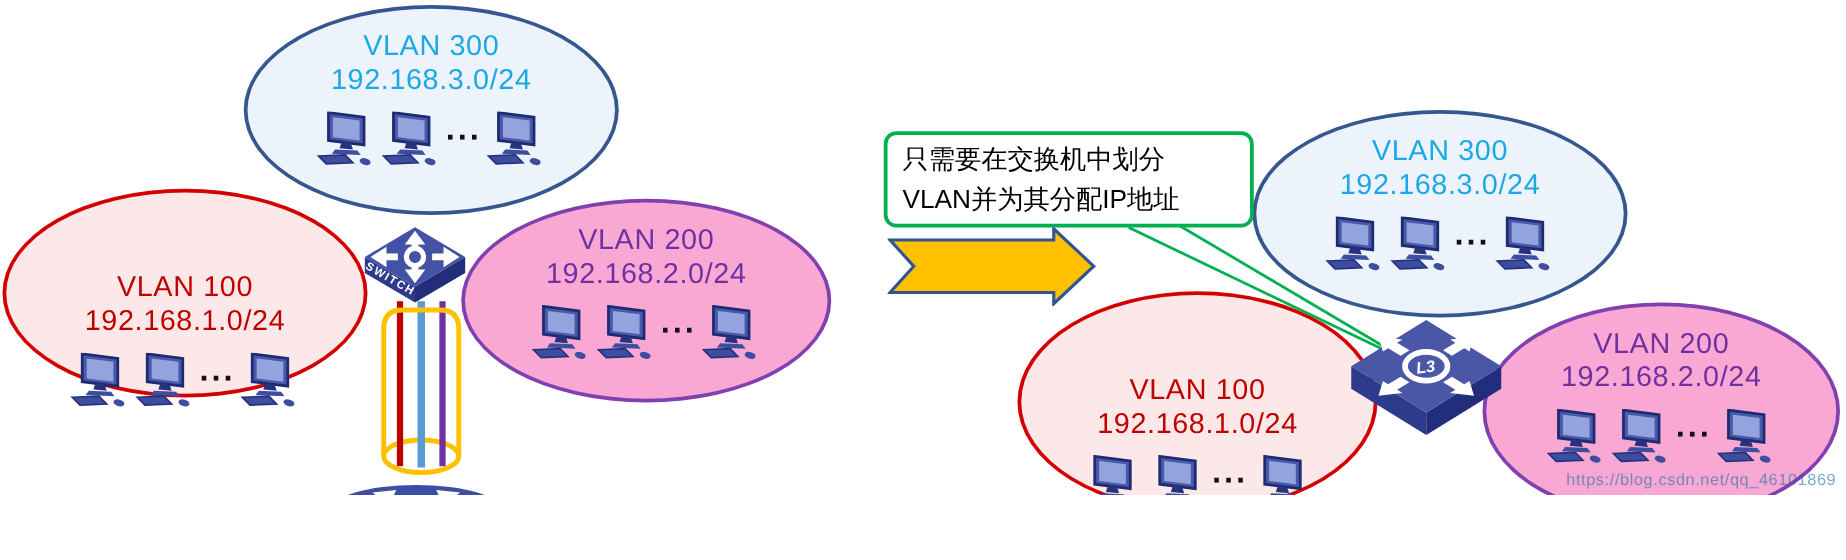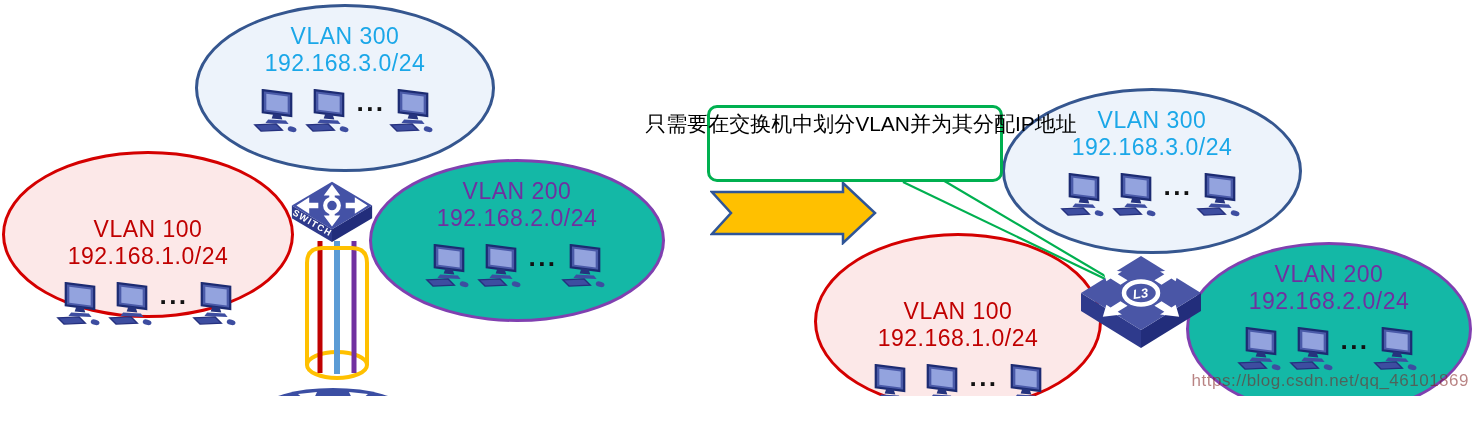--- a/index.html
+++ b/index.html
@@ -7,38 +7,38 @@
     position:relative;width:1477px;height:396px;background:#ffffff;overflow:hidden;
     font-family:"Liberation Sans", sans-serif;
   }
   .vlan-ellipse{
     position:absolute;border-radius:50%;box-sizing:border-box;
     display:flex;flex-direction:column;align-items:center;
     padding-top:16px;
   }
   .vlan300{background:#EDF3FB;border:3px solid #35568F;}
   .vlan100{background:#FCE8E8;border:3px solid #D40000;}
-  .vlan200{background:#14b8a6;border:3px solid #8040B0;}
+  .vlan200{background:#f9a8d4;border:3px solid #8040B0;}
   .vlan-title{font-size:23px;line-height:1.18;text-align:center;font-weight:400;letter-spacing:0.5px;}
   .t-blue{color:#1BA7E8;}
   .t-red{color:#C00000;margin-top:46px;}
   .t-purple{color:#7030A0;}
   .pc-row{display:flex;align-items:flex-end;margin-top:12px;gap:4px;}
   .pc{width:48px;height:45px;flex:0 0 auto;}
   .dots{font-size:26px;font-weight:700;color:#111;letter-spacing:1px;transform:translateY(-12px);line-height:1;}
   .abs{position:absolute;}
   #callout-box{
     position:absolute;left:707px;top:105px;width:296px;height:77px;box-sizing:border-box;
     background:#fff;border:3px solid #00B050;border-radius:10px;
-    display:flex;flex-direction:row;justify-content:center;
+    display:flex;flex-direction:column;justify-content:center;
     padding-left:12px;z-index:5;
   }
   #callout-box .c-line{font-size:21px;color:#000;line-height:1.5;white-space:nowrap;}
   #watermark{
-    position:absolute;right:8px;bottom:5px;font-size:17px;color:#7f1d1d;opacity:0.55;
+    position:absolute;right:8px;bottom:5px;font-size:13px;color:#0369a1;opacity:0.55;
     letter-spacing:0.5px;z-index:9;
   }
   svg{display:block;}
   .z1{z-index:1;} .z2{z-index:2;} .z3{z-index:3;} .z4{z-index:4;}
 </style>
 </head>
 <body>
 
 <div id="canvas">
 

